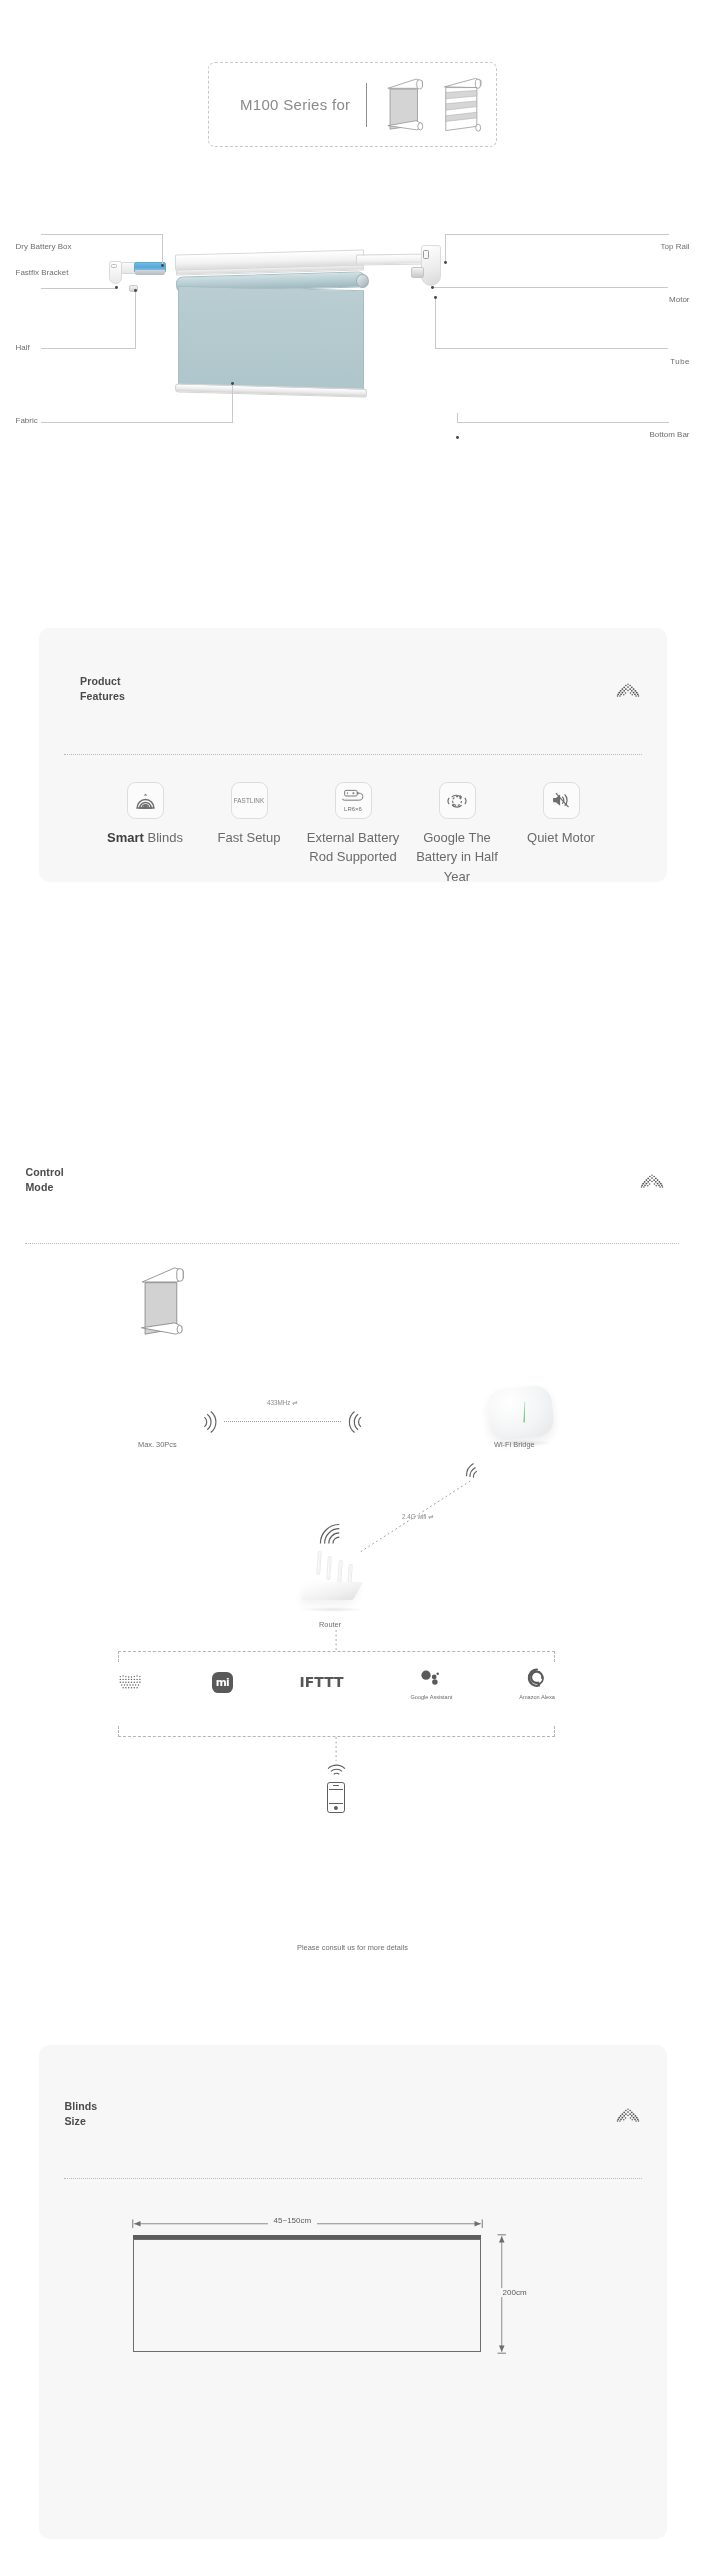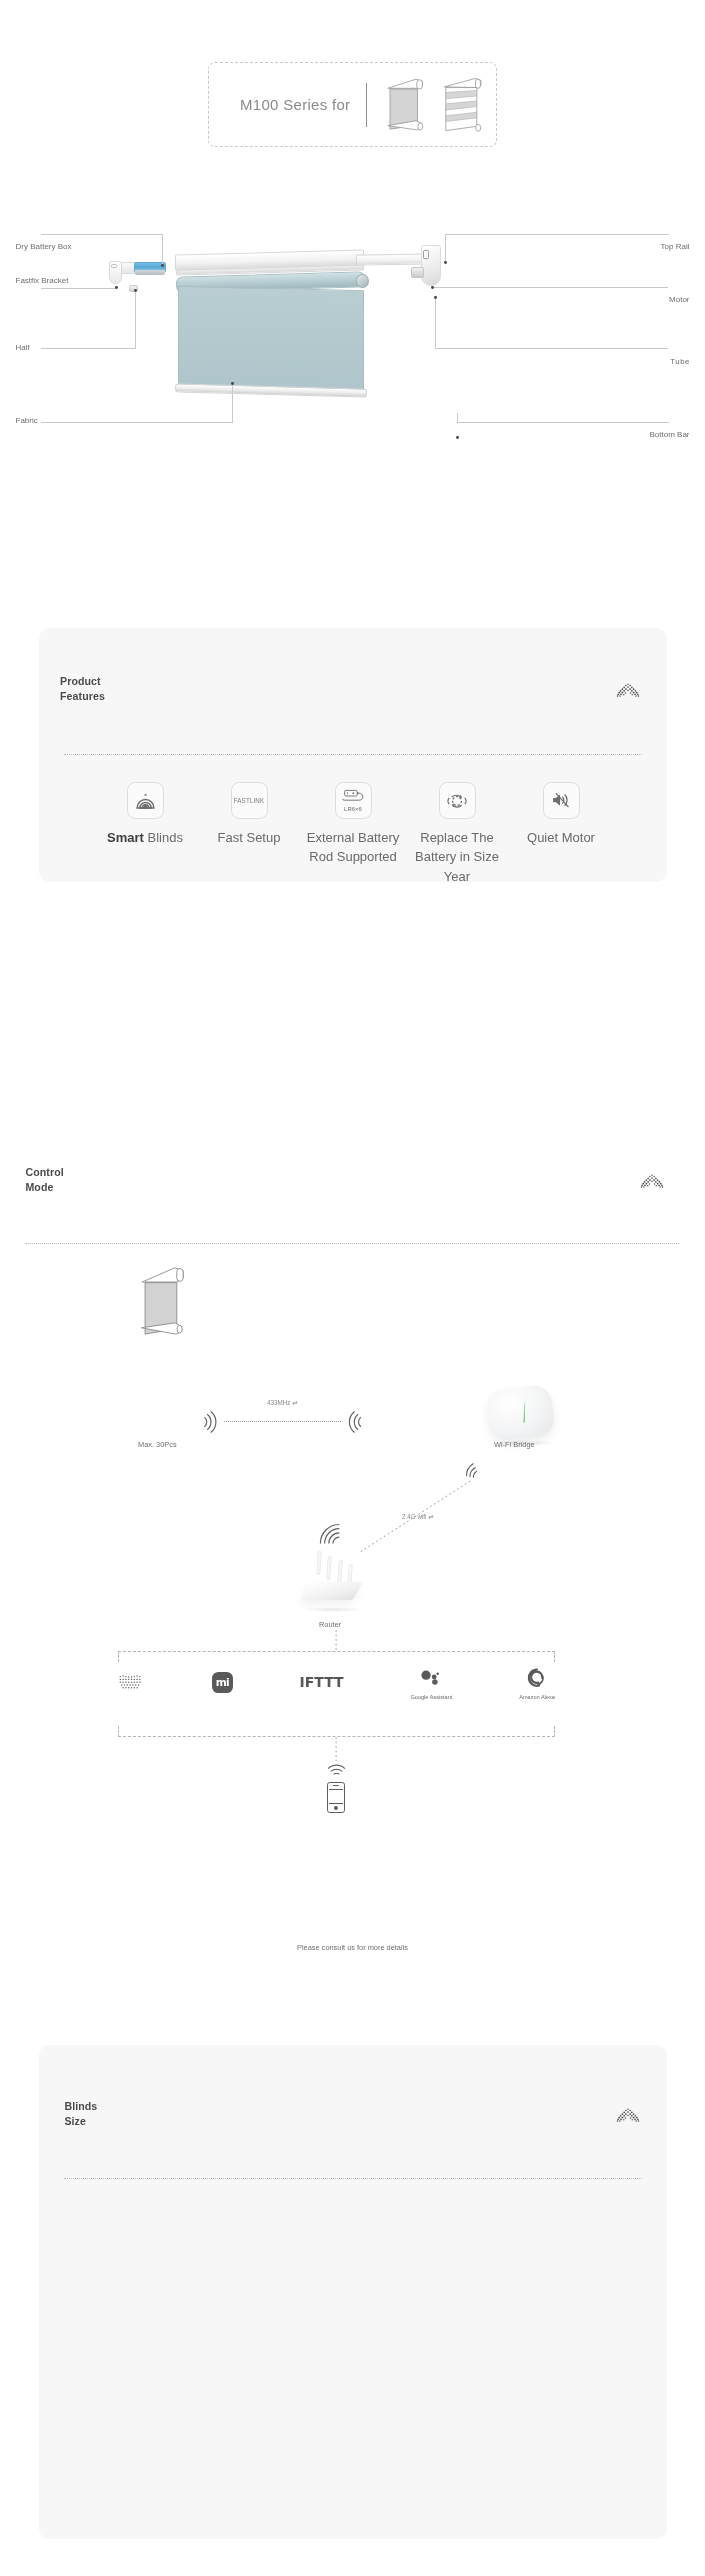--- a/index.html
+++ b/index.html
@@ -95,21 +95,21 @@
     transform:translateX(-50%);
     width: 9.2px; height: 0.7px; background:#bdbdbd;
     box-shadow: 0 5px 0 #bdbdbd, 0 10px 0 #bdbdbd;
   }
   .remote-shadow{ width:28px;height:2.8px;margin:1.4px auto 0;border-radius:50%;
     background: radial-gradient(ellipse at center, rgba(0,0,0,.18), rgba(0,0,0,0) 70%); }
   #emitter-label { margin-top: 8.5px; font-size: 8px; color: #6e6e6e; }
 
   
   #features-card { left: 39px; top: 628px; width: 628px; height: 254px; }
-  #features-title { position:absolute; left: 21px; top: 46px; }
+  #features-title { position:absolute; left: 41px; top: 46px; }
   #features-mark { position:absolute; right: 25.4px; top: 54px; }
   #features-rule { position:absolute; left: 25.4px; right: 25.4px; top: 126px; }
 
   .feature-row { position:absolute; left: 25.4px; right: 25.4px; top: 154px;
     display:flex; justify-content:center; gap: 0px; }
   .feature { width: 104px; text-align:center; }
   .feat-icon {
     width: 37px; height: 37px; margin: 0 auto 8.5px;
     border: 0.7px solid #dcdcdc; border-radius: 8.5px;
     background: #fbfbfb;
@@ -255,21 +255,21 @@
     <div class="fabric-roll" style="left:176px;top:274px;width:189px;height:15.5px;transform:skewY(-1.6deg);"></div>
     <div class="fabric-sheet" style="left:178px;top:288px;width:186px;height:103px;transform:perspective(423px) skewY(1.4deg);"></div>
     <div class="bottom-bar" style="left:175px;top:386px;width:192px;height:8.5px;transform:skewY(1.6deg);"></div>
     <div class="abs" style="left:356px;top:274px;width:12.7px;height:14px;border-radius:50%;background:linear-gradient(140deg,#e8eef0,#9fb1b6);border:0.7px solid #9fb1b6;"></div>
 
     <div class="pd-label" style="left:15.5px;top:242px;">Dry Battery Box</div>
     <div class="pd-line pd-hline" style="left:41px;top:234px;width:122px;"></div>
     <div class="pd-line pd-vline" style="left:162px;top:234px;height:31px;"></div>
     <div class="pd-dot" style="left:161px;top:264px;"></div>
 
-    <div class="pd-label" style="left:15.5px;top:276px;">Fastfix Bracket</div>
+    <div class="pd-label" style="left:15.5px;top:268px;">Fastfix Bracket</div>
     <div class="pd-line pd-hline" style="left:41px;top:288px;width:76px;"></div>
     <div class="pd-dot" style="left:115px;top:286px;"></div>
 
     <div class="pd-label" style="left:15.5px;top:343px;">Half</div>
     <div class="pd-line pd-hline" style="left:41px;top:348px;width:95px;"></div>
     <div class="pd-line pd-vline" style="left:135px;top:291px;height:58px;"></div>
     <div class="pd-dot" style="left:134px;top:289px;"></div>
 
     <div class="pd-label" style="left:15.5px;top:416px;">Fabric</div>
     <div class="pd-line pd-hline" style="left:41px;top:422px;width:192px;"></div>
@@ -384,21 +384,21 @@
           <svg width="20" height="20" viewBox="0 0 28 28">
             <circle cx="14" cy="14" r="6.2" fill="none" stroke="#6d6d6d" stroke-width="1.6" stroke-dasharray="3 2.4"></circle>
             <path d="M6.5 8.5 a9.5 9.5 0 0 1 13 0" fill="none" stroke="#6d6d6d" stroke-width="1.6"></path>
             <path d="M20.5 20 a9.5 9.5 0 0 1 -13 0" fill="none" stroke="#6d6d6d" stroke-width="1.6"></path>
             <path d="M18.2 6.2 l2 2.4 l-2.6 1.6" fill="none" stroke="#6d6d6d" stroke-width="1.5"></path>
             <path d="M9.6 22 l-2 -2.4 l2.6 -1.6" fill="none" stroke="#6d6d6d" stroke-width="1.5"></path>
             <path d="M3 9.5 a7.5 7.5 0 0 0 0 9" fill="none" stroke="#6d6d6d" stroke-width="1.6"></path>
             <path d="M25 9.5 a7.5 7.5 0 0 1 0 9" fill="none" stroke="#6d6d6d" stroke-width="1.6"></path>
           </svg>
         </div>
-        <div class="feat-label">Replace The Battery in Size Year</div>
+        <div class="feat-label">Google The Battery in Half Year</div>
       </div>
 
       <div class="feature">
         <div class="feat-icon">
           <svg width="21" height="18.3" viewBox="0 0 30 26">
             <path d="M3 10 h4 L13 5 v16 L7 16 H3 Z" fill="#6d6d6d"></path>
             <path d="M16 8 a6.5 6.5 0 0 1 0 10" fill="none" stroke="#6d6d6d" stroke-width="1.8"></path>
             <path d="M19.5 5 a11 11 0 0 1 0 16" fill="none" stroke="#6d6d6d" stroke-width="1.8"></path>
             <path d="M7 3 L25 23" stroke="#6d6d6d" stroke-width="1.8"></path>
           </svg>
@@ -646,16 +646,41 @@
           <circle cx="34" cy="17.5" r="1.2"></circle>
         <circle cx="5" cy="20" r="1.1"></circle>
           <circle cx="8.5" cy="20" r="1.1"></circle>
           <circle cx="31.5" cy="20" r="1.1"></circle>
           <circle cx="35" cy="20" r="1.1"></circle>
       </g>
     </svg>
 
     <div class="dotted-rule" id="size-rule"></div>
 
+    <div id="size-diagram">
+
+      <svg class="abs" style="left:92px;top:8.5px;" width="353" height="15.5" viewBox="0 0 500 22">
+        <line x1="4" y1="11" x2="496" y2="11" stroke="#6d6d6d" stroke-width="1.1"></line>
+        <path d="M4 11 L13 7 L13 15 Z" fill="#6d6d6d"></path>
+        <path d="M496 11 L487 7 L487 15 Z" fill="#6d6d6d"></path>
+        <line x1="2" y1="5" x2="2" y2="17" stroke="#6d6d6d" stroke-width="1.3"></line>
+        <line x1="498" y1="5" x2="498" y2="17" stroke="#6d6d6d" stroke-width="1.3"></line>
+      </svg>
+      <div class="dim-text" style="left:229px;top:9.2px;">45~150cm</div>
+
+      <div class="blind-head" style="left:94px;top:27.5px;width:348px;height:5px;"></div>
+
+      <div class="blind-rect" style="left:94px;top:32px;width:348px;height:113px;"></div>
+
+      <svg class="abs" style="left:455px;top:25.4px;" width="15.5" height="124" viewBox="0 0 22 176">
+        <line x1="11" y1="6" x2="11" y2="170" stroke="#6d6d6d" stroke-width="1.1"></line>
+        <path d="M11 6 L7 15 L15 15 Z" fill="#6d6d6d"></path>
+        <path d="M11 170 L7 161 L15 161 Z" fill="#6d6d6d"></path>
+        <line x1="5" y1="4" x2="17" y2="4" stroke="#6d6d6d" stroke-width="1.3"></line>
+        <line x1="5" y1="172" x2="17" y2="172" stroke="#6d6d6d" stroke-width="1.3"></line>
+      </svg>
+      <div class="dim-text" style="left:458px;top:81px;">200cm</div>
+
+    </div>
   </div>
 
 </div>
 
 
 </body></html>

